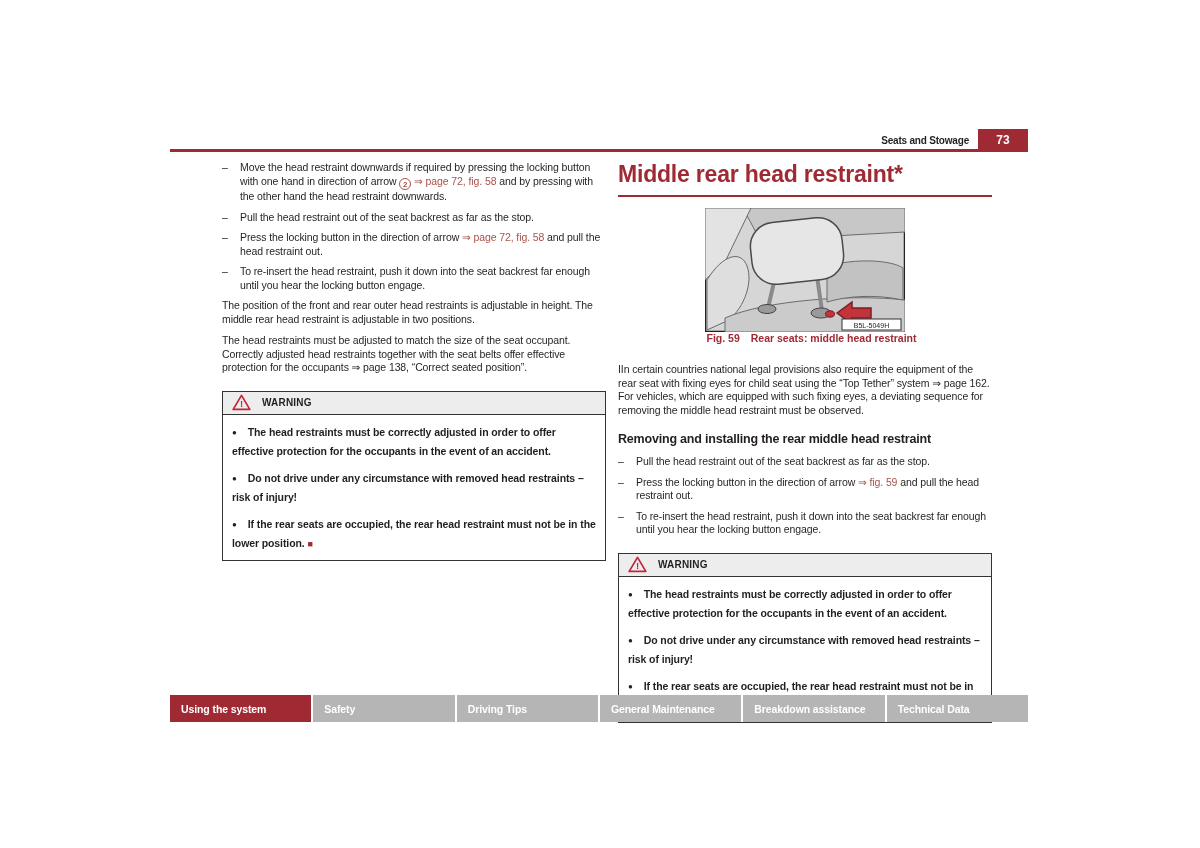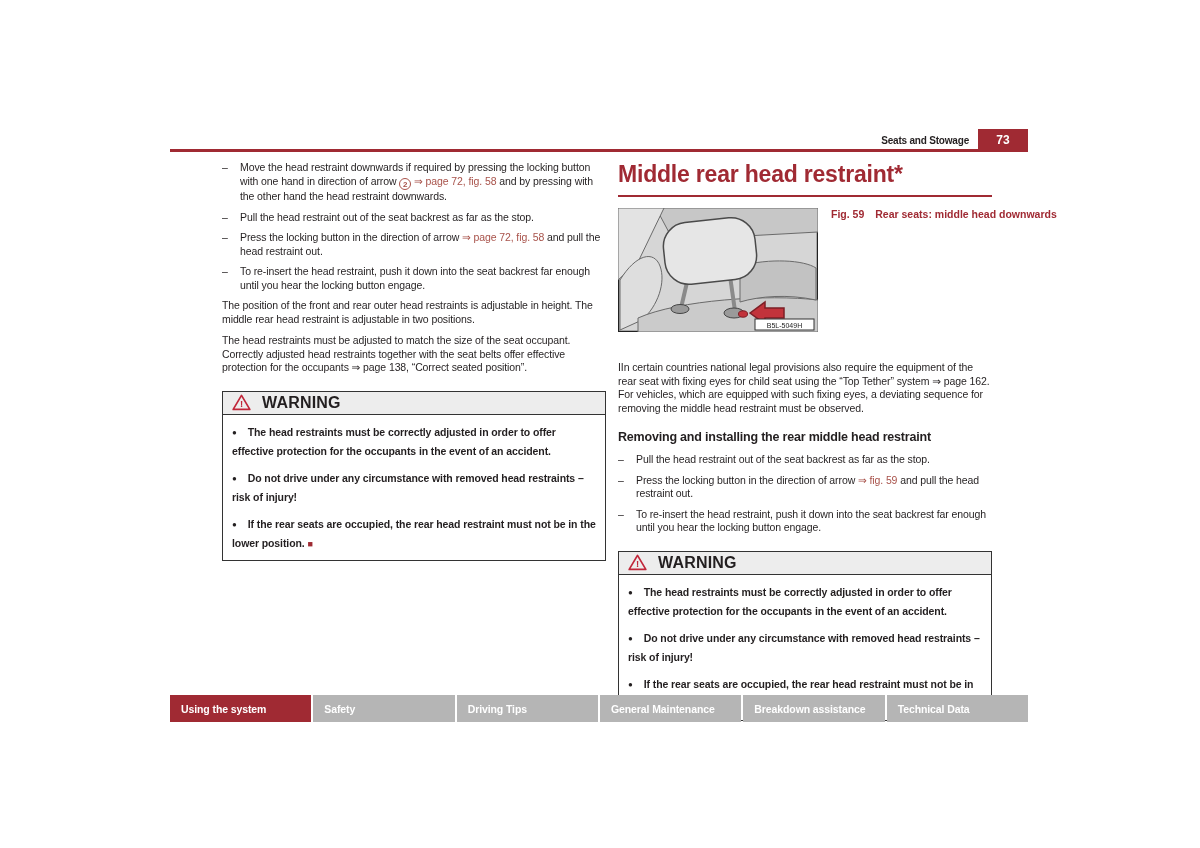--- a/index.html
+++ b/index.html
@@ -24,32 +24,32 @@
 
   .dash-item { display:flex; margin-bottom:7px; }
   .dash-marker { width:18px; flex:none; font-size:10.5px; line-height:13.5px; }
 
   .subheading { font-size:12.5px; font-weight:bold; margin:15px 0 9px 0; letter-spacing:-0.2px; }
 
   .main-title { color:#a02a33; font-size:23px; font-weight:bold; letter-spacing:-0.2px;
                 border-bottom:2.5px solid #a02a33; padding-bottom:7px; margin:0 0 11px 0; }
 
   
-  .figure-row { display:flex; align-items:flex-start; margin-bottom:29px; }
+  .figure-row { display:flex; align-items:center; margin-bottom:14px;flex-direction:column; }
   .figure-img { width:200px; height:124px; flex:none; display:block; }
   .figure-caption { color:#a02a33; font-weight:bold; font-size:10.5px; padding:0 0 5px 13px;
                     display:flex; white-space:nowrap; }
   .figure-caption .cap-label { margin-right:11px; }
 
   
   .warning-box { border:1.5px solid #333; margin-top:16px; background:#fff; }
   .warning-header { display:flex; align-items:center; background:#ededed; border-bottom:1.5px solid #333;
                     padding:4px 9px; height:23px; }
   .warn-icon { flex:none; margin-right:11px; display:block; }
-  .warning-title { font-weight:bold; font-size:16px; letter-spacing:0.2px; }
+  .warning-title { font-weight:bold; font-size:10px; letter-spacing:0.2px; }
   .warning-body { padding:8px 9px 7px 9px; }
   .warning-item { font-weight:bold; font-size:10.5px; line-height:18px; letter-spacing:-0.1px; margin-bottom:9px; }
   .warning-item:last-child { margin-bottom:0; }
   .dot { font-size:8px; margin-right:11px; vertical-align:1px; }
 
   
   .seg-red { color:#a8524a; }
   .seg-circle { display:inline-flex; align-items:center; justify-content:center;
                 width:12px; height:12px; border:1px solid #a8524a; border-radius:50%;
                 color:#a8524a; font-size:8px; font-weight:bold; vertical-align:-2px; }
@@ -136,21 +136,21 @@
         <rect x="46" y="12" width="92" height="62" rx="24" transform="rotate(-6 92 43)" fill="#e6e6e6" stroke="#4a4a4a" stroke-width="1.5"></rect>
         <ellipse cx="62" cy="101" rx="9" ry="4.5" fill="#9a9a9a" stroke="#444" stroke-width="1"></ellipse>
         <ellipse cx="116" cy="105" rx="10" ry="5" fill="#9a9a9a" stroke="#444" stroke-width="1"></ellipse>
         <ellipse cx="125" cy="106" rx="4.5" ry="3.2" fill="#c2333b" stroke="#7c1f26" stroke-width="1"></ellipse>
         <polygon points="132,105 147,94 147,100 166,100 166,110 147,110 147,116" fill="#c2333b" stroke="#7c1f26" stroke-width="1.5"></polygon>
         <rect x="137" y="111" width="59" height="11" fill="#ffffff" stroke="#333" stroke-width="1"></rect>
         <text x="166.5" y="119.5" text-anchor="middle" font-size="7" fill="#222">B5L-5049H</text>
       </svg>
       <div class="figure-caption">
         <span class="cap-label">Fig. 59</span>
-        <span>Rear seats: middle head downwards</span>
+        <span>Rear seats: middle head restraint</span>
       </div>
     </div>
 
     <p class="para">IIn certain countries national legal provisions also require the equipment of the rear seat with fixing eyes for child seat using the “Top Tether” system ⇒ page 162. For vehicles, which are equipped with such fixing eyes, a deviating sequence for removing the middle head restraint must be observed.</p>
 
     <div class="subheading">Removing and installing the rear middle head restraint</div>
 
     <div class="dash-item">
       <span class="dash-marker">–</span>
       <span class="dash-text"><span>Pull the head restraint out of the seat backrest as far as the stop.</span></span>

